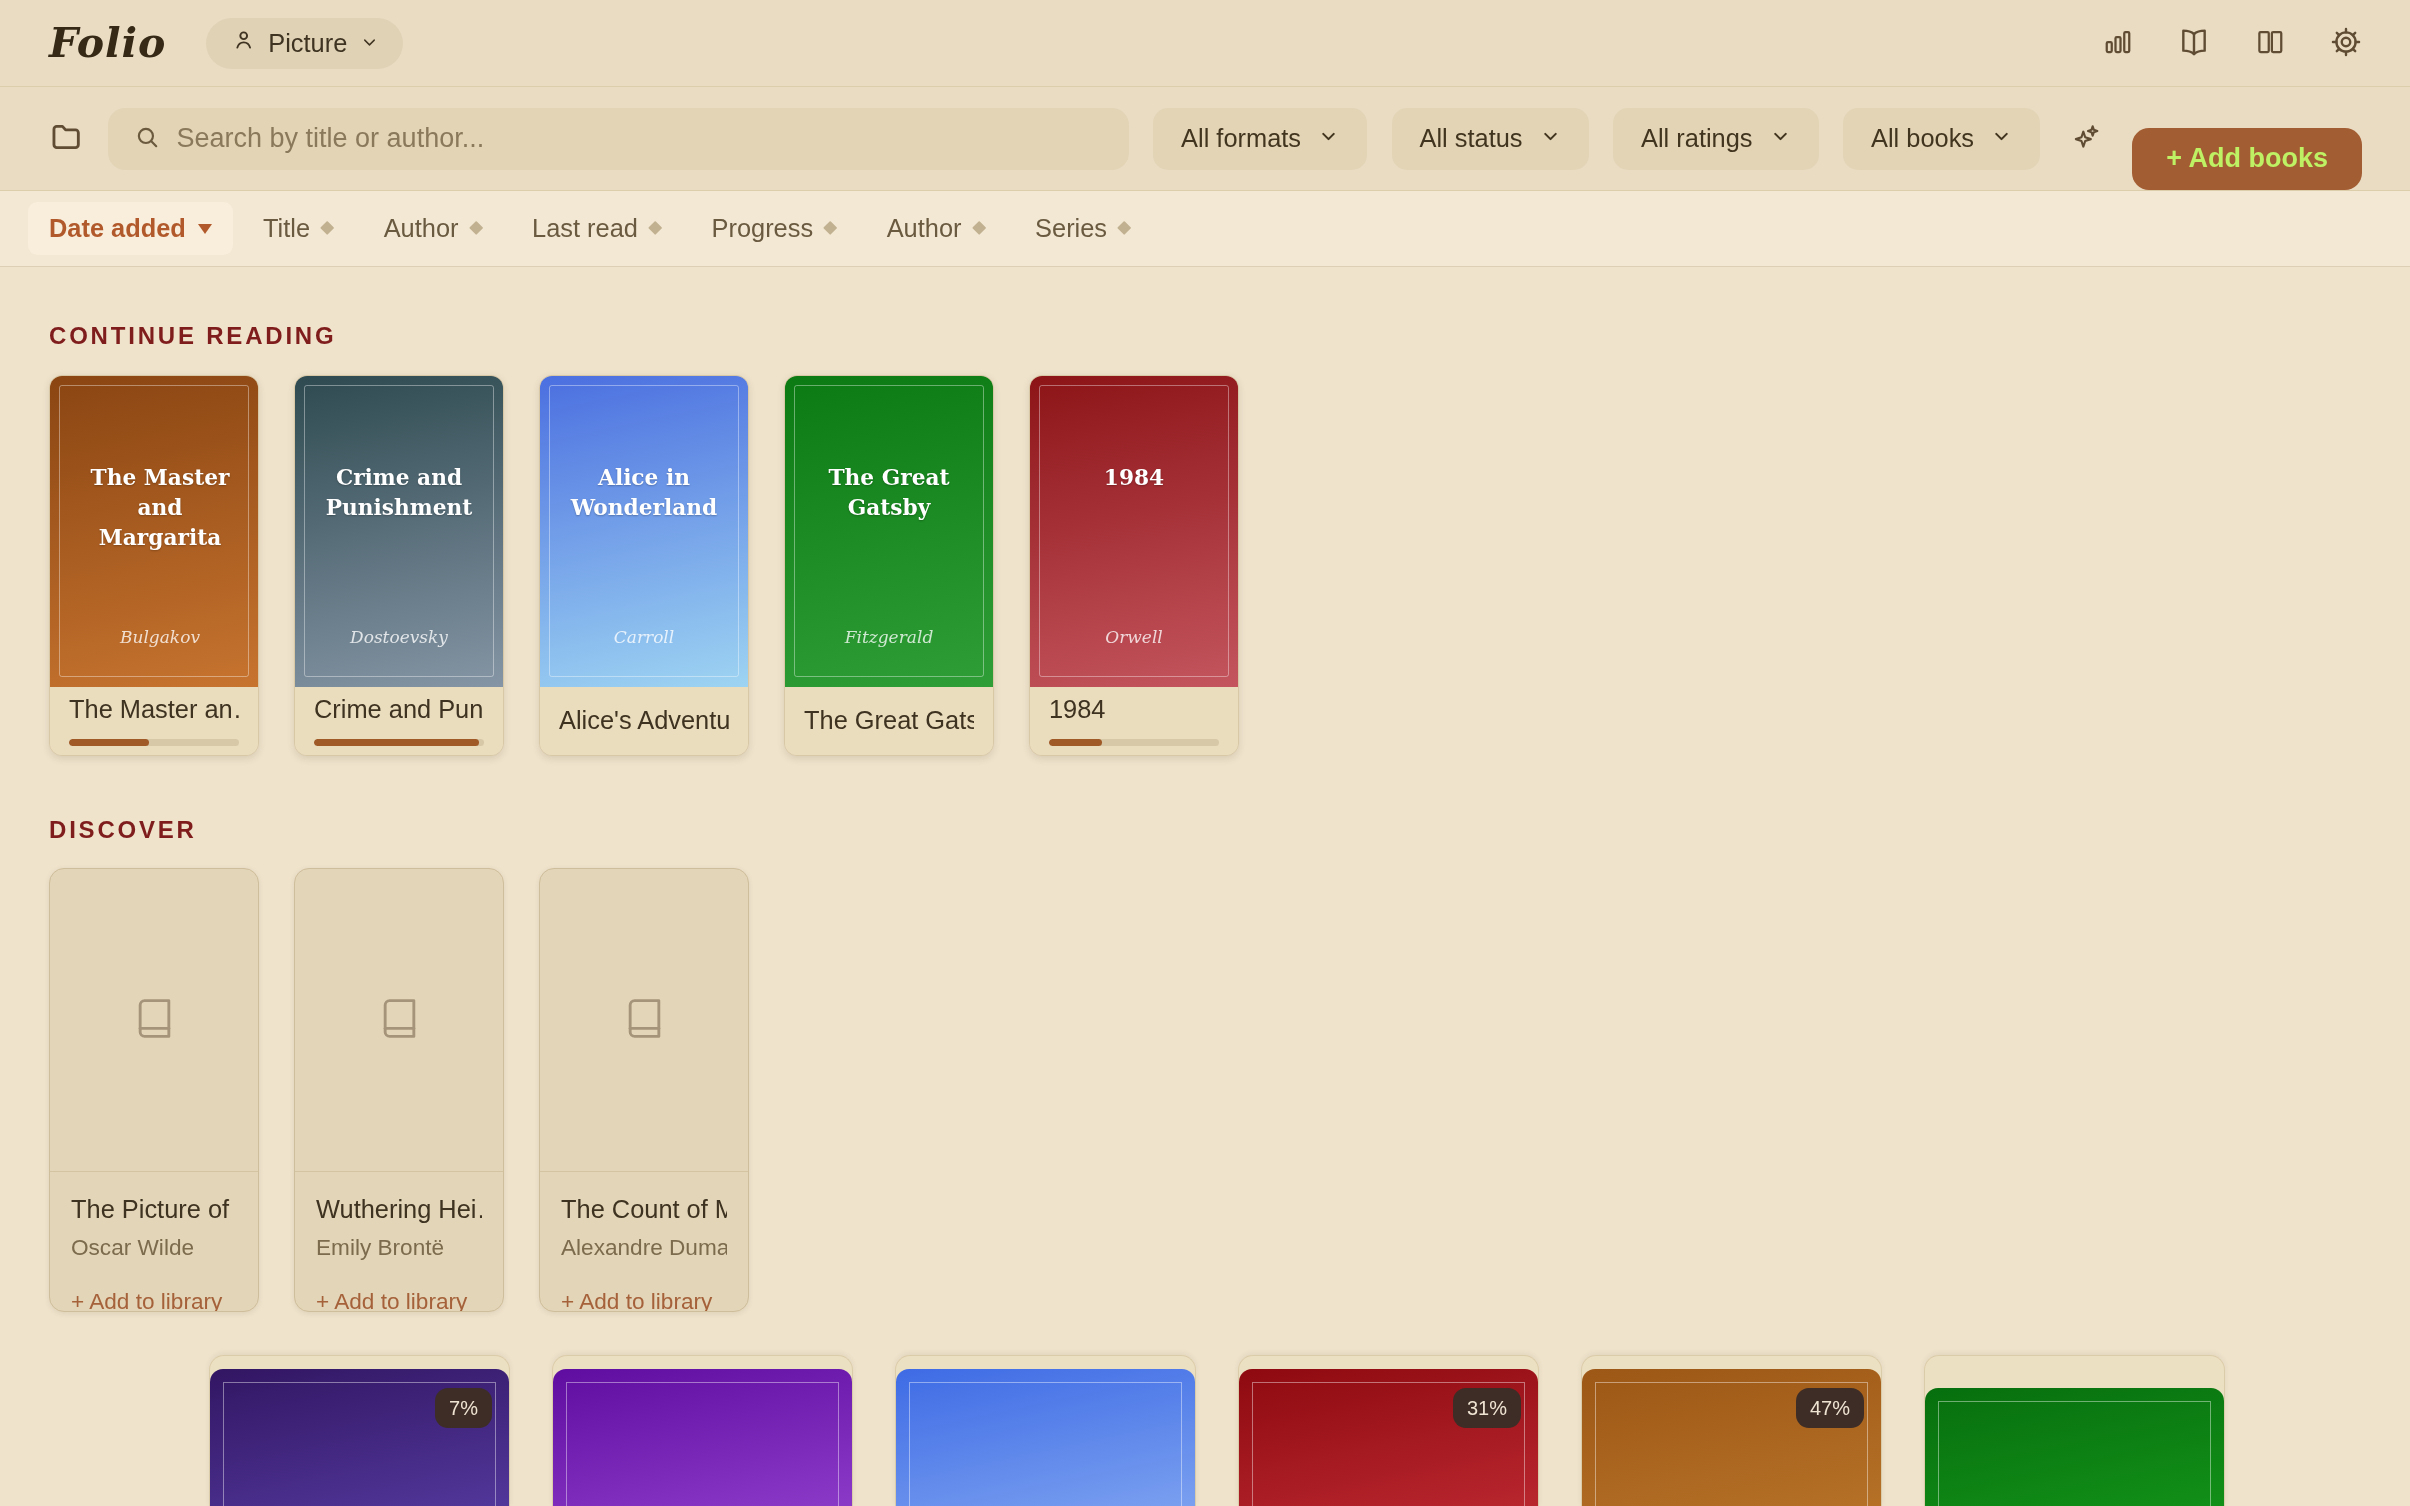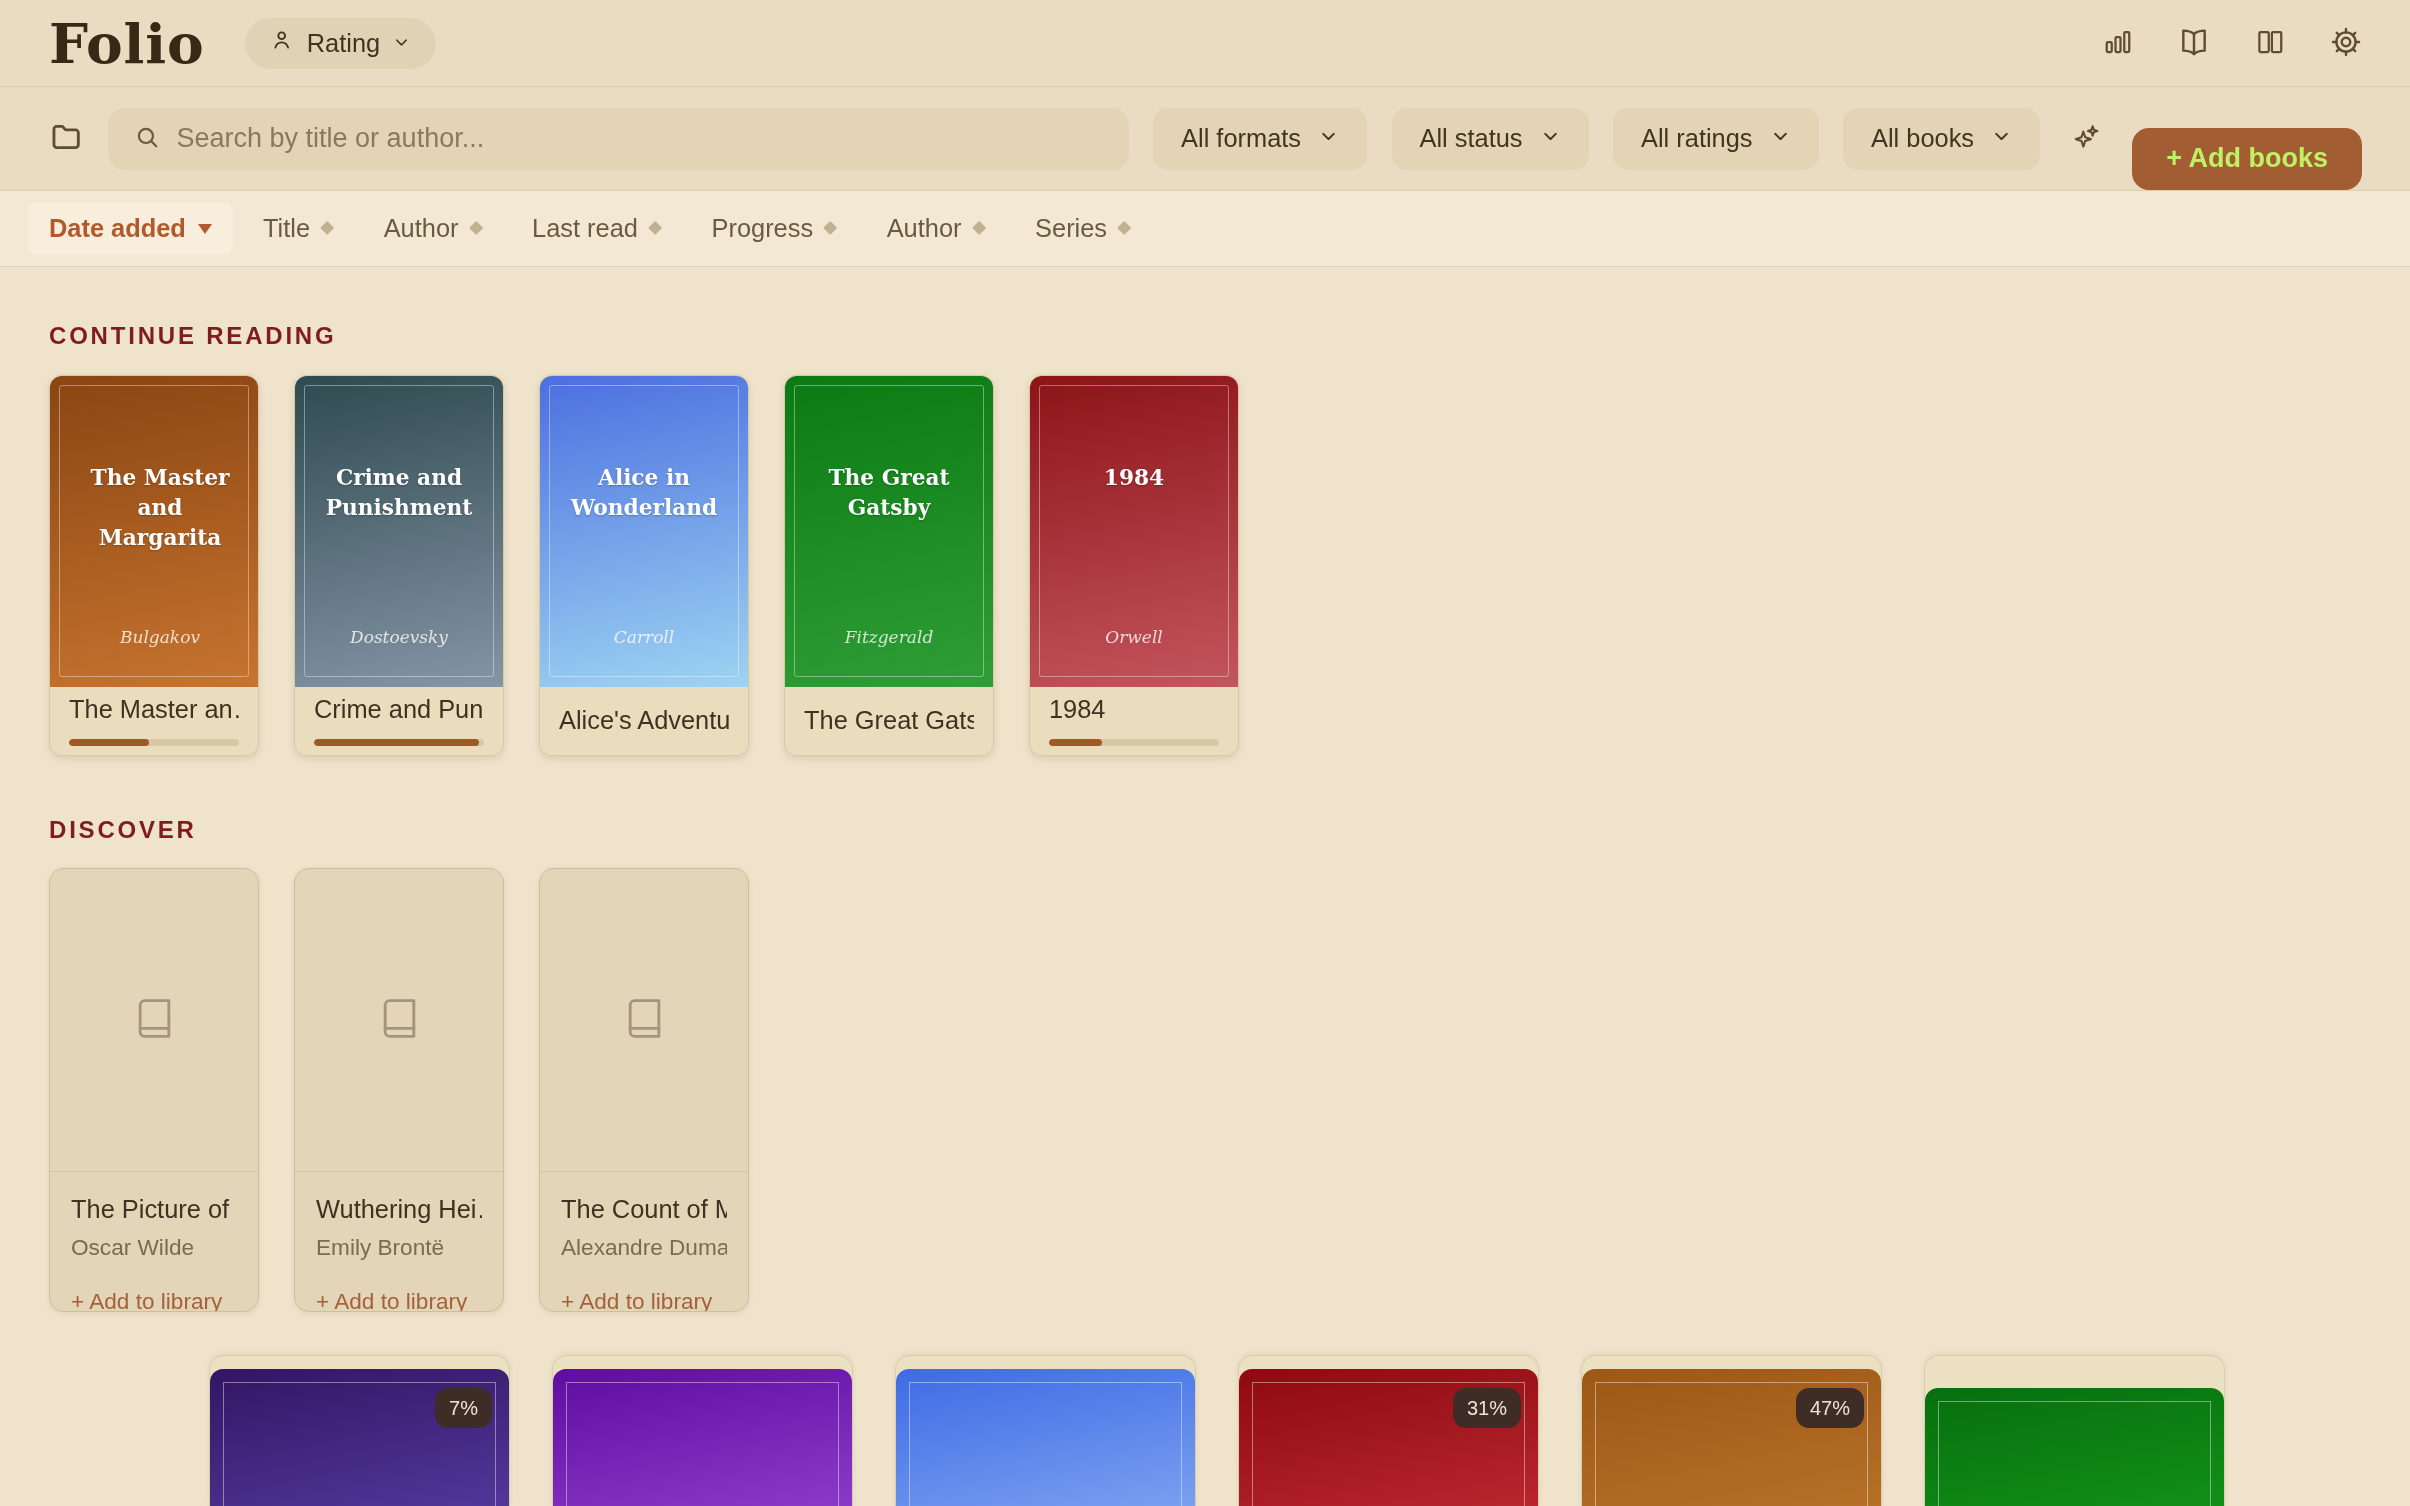--- a/index.html
+++ b/index.html
@@ -1,21 +1,21 @@
 <!DOCTYPE html>
 <html style="font-size:15px"><head>
 <meta charset="utf-8">
 <style>
   * { margin:0; padding:0; box-sizing:border-box; }
   html,body { width:2411px; height:1507px; overflow:hidden; }
   body { background:#efe3cc; font-family:"Liberation Sans", sans-serif; color:#3e3220; }
 
   
   .header { height:87px; display:flex; align-items:center; padding:0 49px; background:#e9dcc3; border-bottom:0.9px solid #dccdab; }
-  .logo { font-family:"DejaVu Serif", serif; font-weight:700; font-size:55px; color:#362a17; letter-spacing:0.9px; }
+  .logo { font-family:"DejaVu Serif", serif; font-weight:700; font-size:41px; color:#362a17; letter-spacing:0.9px;font-style:italic; }
   .profile-pill { margin-left:40px; display:flex; align-items:center; gap:12.2px; background:#e0d2b5; border-radius:941px; height:51px; padding:0 24.5px; font-size:25.4px; color:#3f3422; cursor:pointer; }
   .header-icons { margin-left:auto; display:flex; align-items:center; gap:45px; color:#5f4c33; }
   .icon-btn { display:flex; align-items:center; justify-content:center; cursor:pointer; background:none; border:none; color:#5f4c33; }
   svg.ic { fill:none; stroke:currentColor; stroke-width:1.8; stroke-linecap:round; stroke-linejoin:round; }
 
   
   .toolbar { height:104px; display:flex; align-items:center; gap:24.5px; padding:0 49px; background:#e9dcc3; border-bottom:0.9px solid #dccdab; }
   .search { flex:1; display:flex; align-items:center; gap:17px; background:#e2d4b5; height:62px; border-radius:17px; padding:0 26px; color:#6b5a3e; }
   .search input { flex:1; border:none; outline:none; background:transparent; font-size:27px; color:#3e3220; font-family:"Liberation Sans", sans-serif; }
   .search input::placeholder { color:#8a795a; }
@@ -67,21 +67,21 @@
 
 <div class="header">
   <div class="logo">Folio</div>
   <div class="profile-pill">
     <span>
       <svg class="ic" width="25.4" height="25.4" viewBox="0 0 24 24">
           <circle cx="12" cy="8.3" r="3.2"></circle>
           <path d="M6 19.5c.8-3.2 3-5 6-5s5.2 1.8 6 5"></path>
         </svg>
     </span>
-    <span>Rating</span>
+    <span>Picture</span>
     <span>
       <svg class="ic" width="19" height="19" viewBox="0 0 24 24">
           <path d="M6 9l6 6 6-6"></path>
         </svg>
     </span>
   </div>
   <div class="header-icons">
     <button class="icon-btn">
       <span>
         <svg class="ic" width="30" height="30" viewBox="0 0 24 24">

